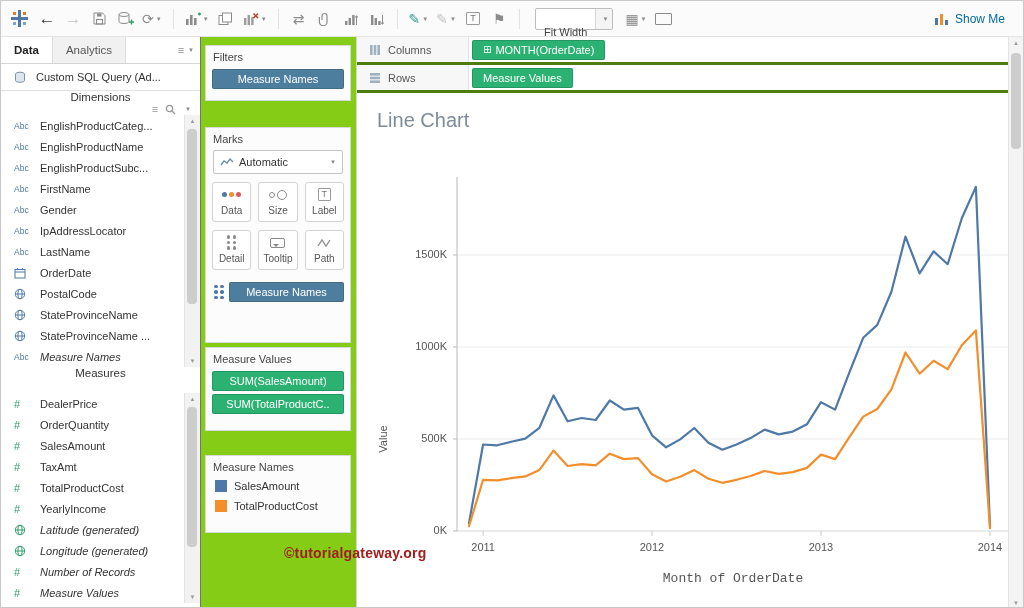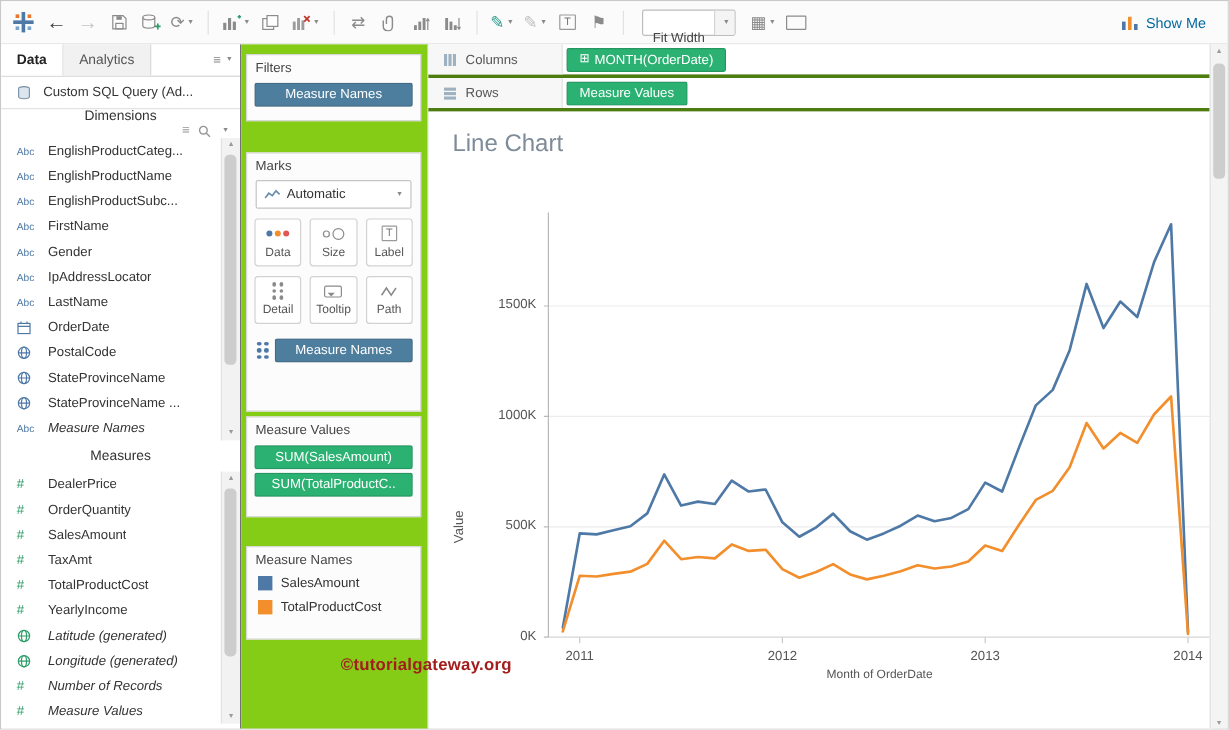--- a/index.html
+++ b/index.html
@@ -99,21 +99,21 @@
 
   
   .sheet { position:absolute; left:356px; top:92px; width:653px; height:516px; background:#fff; }
   .sheet-title { position:absolute; left:20px; top:16px; font-size:20px; color:#7e8b99; }
   .y-axis-title { position:absolute; left:26px; top:346px; transform:translate(-50%,-50%) rotate(-90deg);
                   color:#555; font-size:11px; }
   #chart-svg { position:absolute; left:96px; top:70px; }
   #plot-labels { position:absolute; inset:0; pointer-events:none; }
   #plot-labels .ytick { position:absolute; width:50px; text-align:right; color:#555; }
   #plot-labels .xtick { position:absolute; width:36px; text-align:center; color:#555; }
-  .x-axis-title { position:absolute; left:96px; top:464px; width:560px; text-align:center; color:#555; font-size:10px; }
+  .x-axis-title { position:absolute; left:96px; top:478px; width:560px; text-align:center; color:#555; font-size:13px;font-family:Liberation Mono, monospace; }
   .watermark { position:absolute; left:283px; top:544px; font-size:14px; font-weight:bold; color:#a31d1d; letter-spacing:0.2px; }
 
   
   .win-scroll { position:absolute; right:0; top:36px; width:15px; height:572px; background:#f4f4f4;
                 border-left:1px solid #e3e3e3; box-sizing:border-box; }
 </style>
 </head>
 <body>
 
 <div class="app">
@@ -338,21 +338,21 @@
             <span class="fi-abc">Abc</span>
             <span class="flabel it">Measure Names</span>
           </div>
         </div>
       <div class="vscroll">
         <span class="sb-arrow top">▲</span>
         <div class="sb-thumb" style="top:14px; height:175px;"></div>
         <span class="sb-arrow bottom">▼</span>
       </div>
     </div>
-    <div class="sec-header" style="height:26px;justify-content:center;">
+    <div class="sec-header" style="height:26px;">
       <span>Measures</span>
     </div>
     <div class="list-wrap" style="height:210px;">
       <div class="flist" id="meas-list">
           <div class="frow">
             <span class="fi-hash">#</span>
             <span class="flabel">DealerPrice</span>
           </div>
           <div class="frow">
             <span class="fi-hash">#</span>

